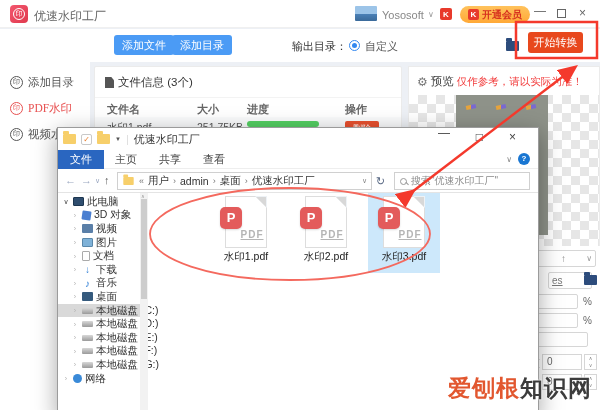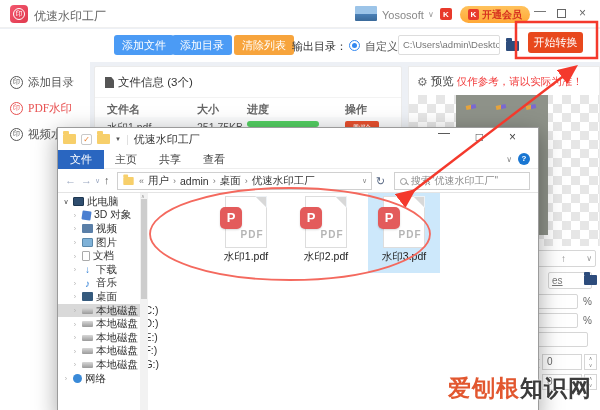--- a/index.html
+++ b/index.html
@@ -137,21 +137,21 @@
   .vthumb { position:absolute; left:1px; top:6px; width:6px; height:100px; background:#cdcdcd; }
   .vup { position:absolute; left:1px; top:0px; color:#999; font-size:5px; }
 
   .filesarea { position:absolute; left:92px; top:0; width:388px; height:225px; }
   .fcell { position:absolute; top:0; width:72px; height:80px; text-align:center; }
   .fcell.sel { background:#cde8fb; }
   .f1 { left:60px; } .f2 { left:140px; } .f3 { left:218px; }
   .pdficon { position:relative; width:42px; height:52px; margin:3px auto 2px; background:#fff; border:1px solid #ddd; }
   .dogear { position:absolute; right:-1px; top:-1px; width:0; height:0; border-style:solid; border-width:0 12px 12px 0; border-color:transparent #eef2f6 transparent transparent; }
   .dogear::after { content:""; position:absolute; left:1px; top:1px; width:0; height:0; border-style:solid; border-width:0 10px 10px 0; border-color:transparent #d8d8d8 transparent transparent; }
-  .pdftext { position:absolute; left:12px; right:0; bottom:7px; color:#b5b5b5; font-weight:bold; font-size:10px; letter-spacing:1px; }
+  .pdftext { position:absolute; left:12px; right:0; bottom:7px; color:#b5b5b5; font-weight:bold; font-size:10px; letter-spacing:1px;text-decoration:underline; }
   .pbadge { position:absolute; left:-6px; top:10px; width:22px; height:22px; background:#e35b5b; border-radius:5px; color:#fff; font-weight:bold; font-size:13px; line-height:22px; text-align:center; box-shadow:0 1px 2px rgba(0,0,0,.15); }
   .flabel { font-size:10.5px; color:#222; }
 
   
   #anno { position:absolute; left:0; top:0; width:600px; height:410px; pointer-events:none; z-index:40; }
   .sitewm { position:absolute; right:8px; bottom:6px; z-index:50; font-size:23px; font-weight:bold; letter-spacing:1px; }
   .sitewm .p1 { color:#e2572f; }
   .sitewm .p2 { color:#3c3c3c; text-shadow:0 0 2px #fff,0 0 2px #fff; }
 </style>
 </head>
@@ -173,25 +173,23 @@
       <span>开通会员</span>
     </div>
     <div class="winbtn wmin">—</div>
     <div class="winbtn wmax"></div>
     <div class="winbtn wclose">×</div>
   </div>
 
   <div class="toolrow">
     <div class="tbtn blue" style="left:95px">添加文件</div>
     <div class="tbtn blue" style="left:153px">添加目录</div>
-    <div class="tbtn orange" style="left:215px">清除列表</div>
     <div class="outlabel">输出目录：</div>
     <div class="radio"></div>
     <div class="radiolabel">自定义</div>
-    <div class="pathbox">C:\Users\admin\Deskto</div>
     <div class="folder navy outfolder"></div>
     <div class="startbtn">开始转换</div>
   </div>
 
   <div class="sidebar">
     <div class="sideitem si0">
       <span class="sideicon">印</span>
       <span>添加目录</span>
     </div>
     <div class="sideitem si1">

